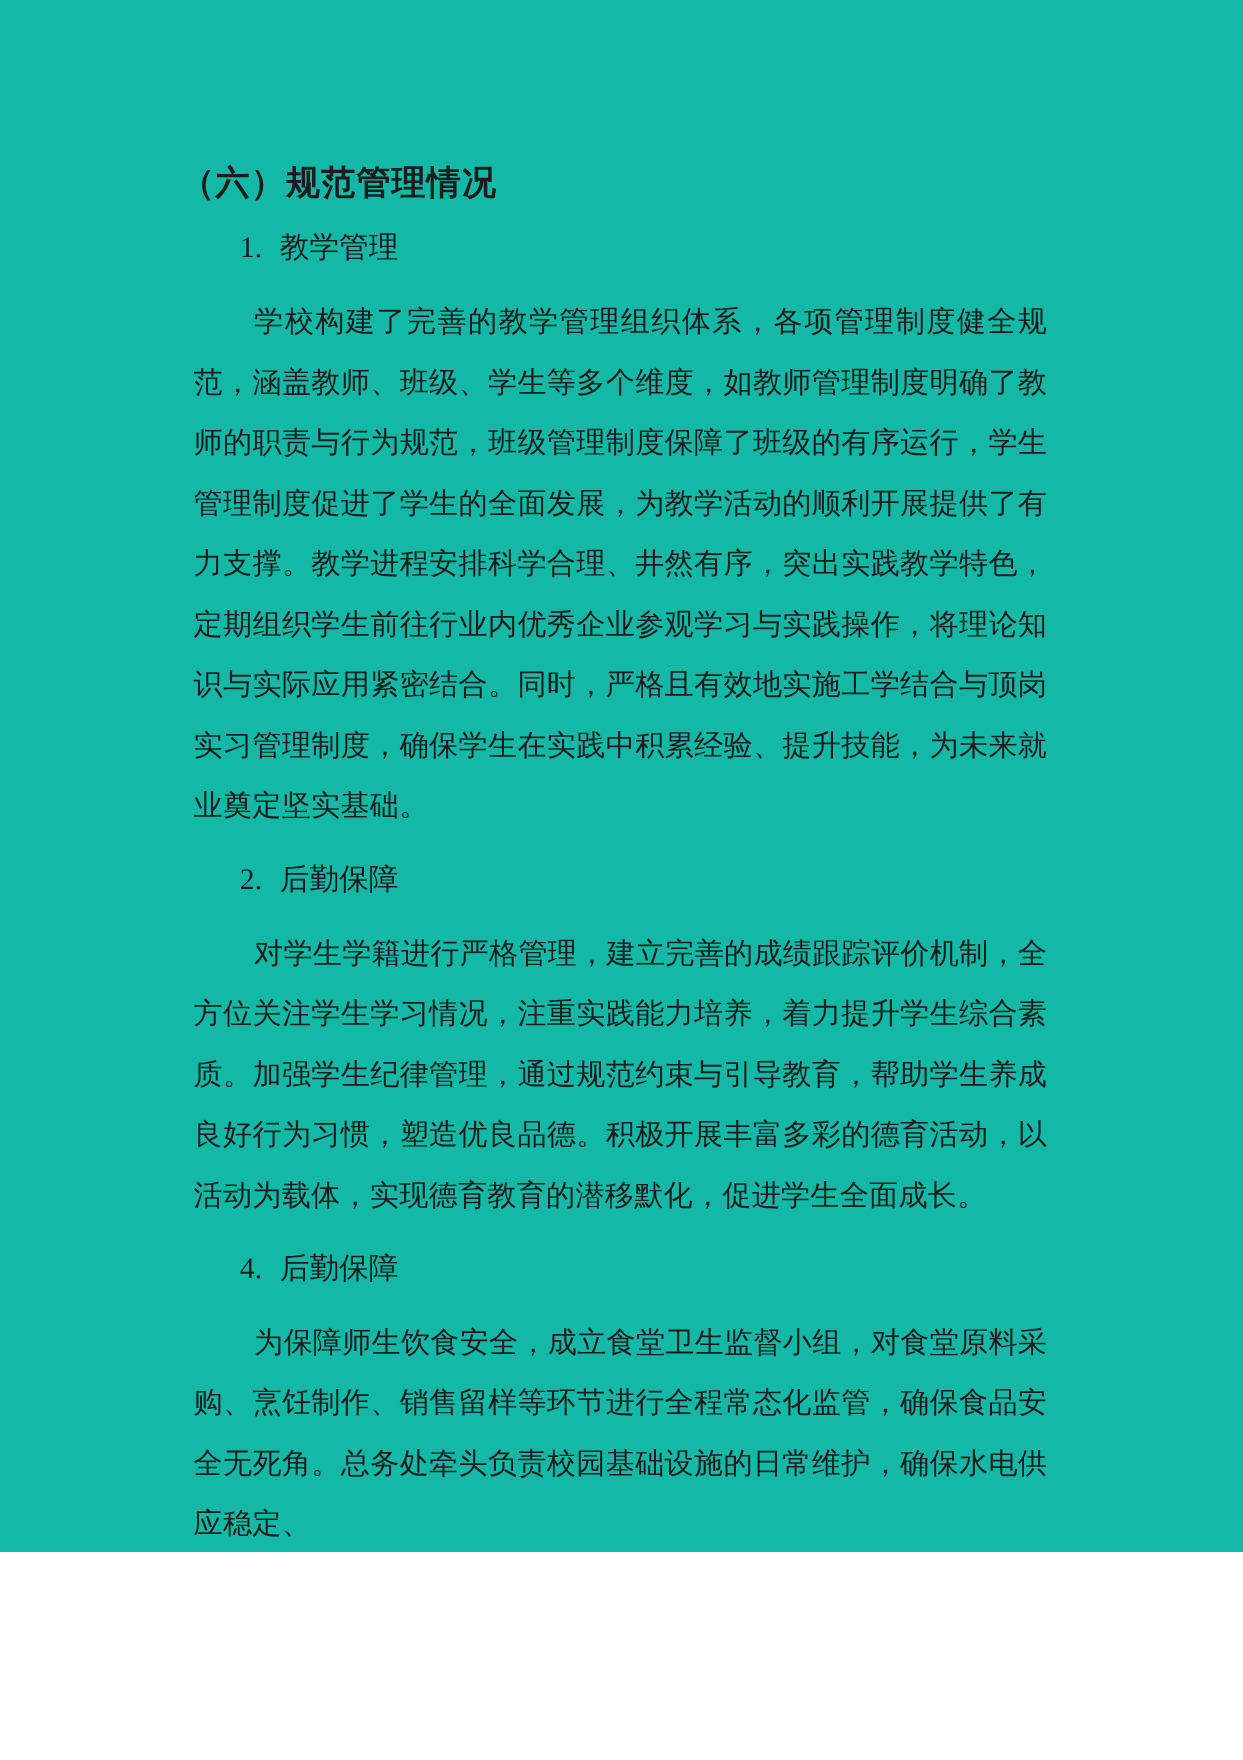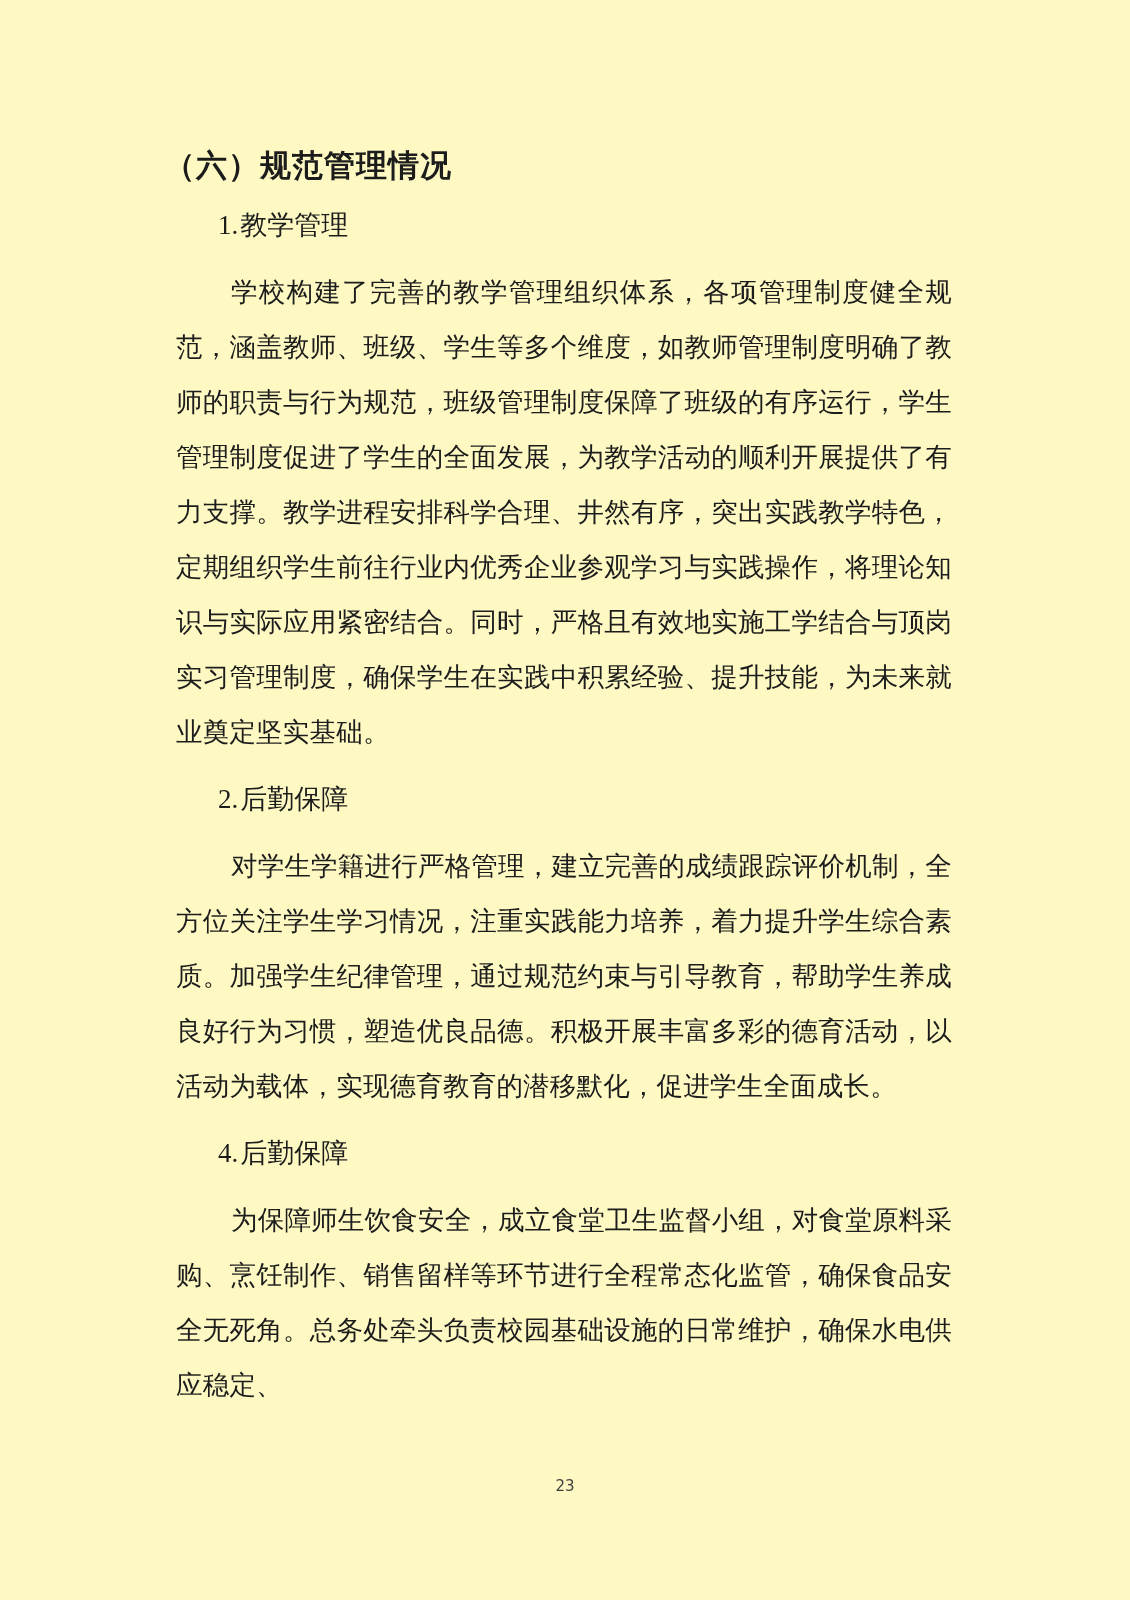--- a/index.html
+++ b/index.html
@@ -3,22 +3,22 @@
 <meta charset="utf-8">
 <style>
   html, body {
     margin: 0;
     padding: 0;
     background: #ffffff;
   }
   .page {
     position: relative;
     width: 1130px;
-    height: 1600px;
-    background: #fef9c3;
+    height: 1411px;
+    background: #14b8a6;
     overflow: hidden;
     font-family: "Liberation Serif", serif;
     color: #1c1c1c;
   }
   .content {
     position: absolute;
     left: 164px;
     top: 134px;
     width: 800px;
   }
@@ -33,21 +33,21 @@
     font-size: 27px;
     line-height: 55px;
     padding-left: 54px;
     white-space: nowrap;
   }
   .section-num {
     display: inline-block;
   }
   .section-name {
     display: inline-block;
-    margin-left: 2px;
+    margin-left: 16px;
   }
   .section-body {
     margin: 12px;
     font-size: 26.5px;
     line-height: 55px;
     text-align: justify;
     text-justify: inter-character;
     text-indent: 55px;
     letter-spacing: 0.2px;
   }

